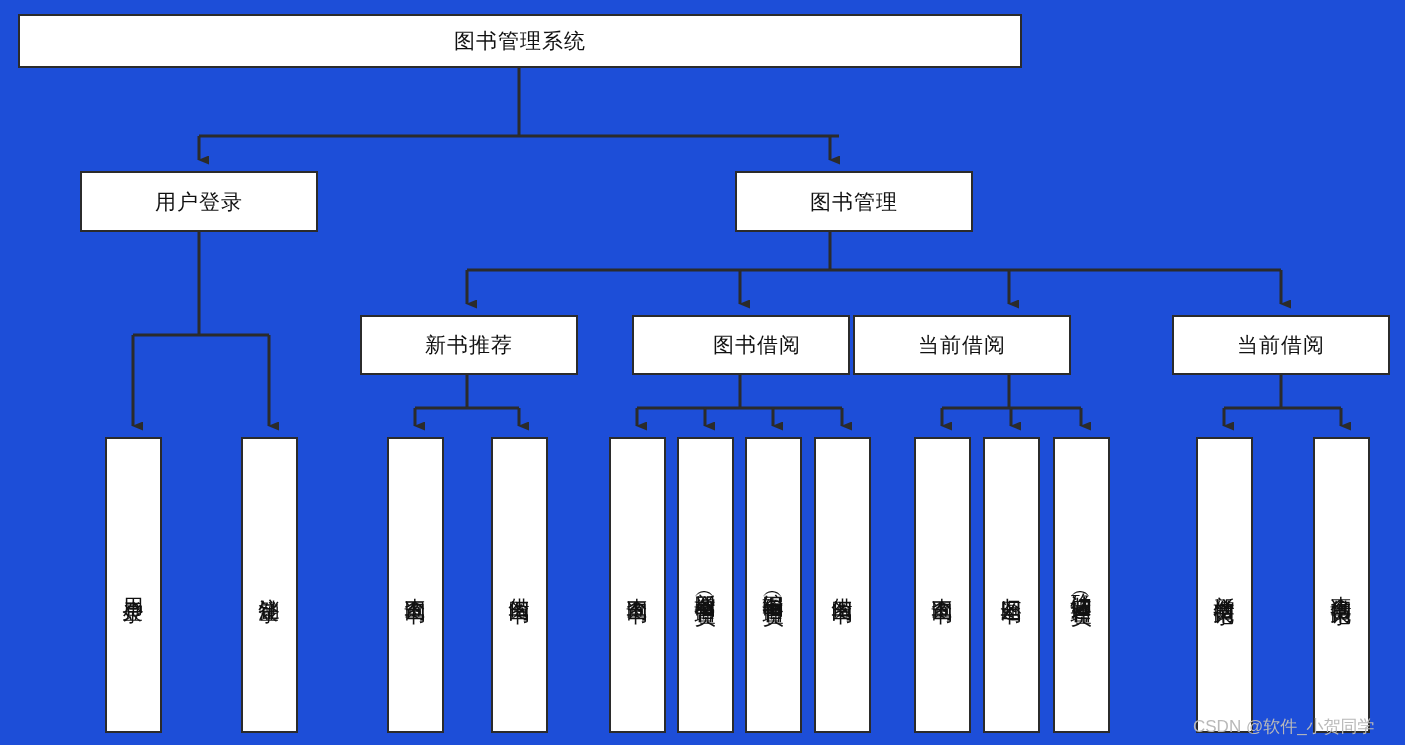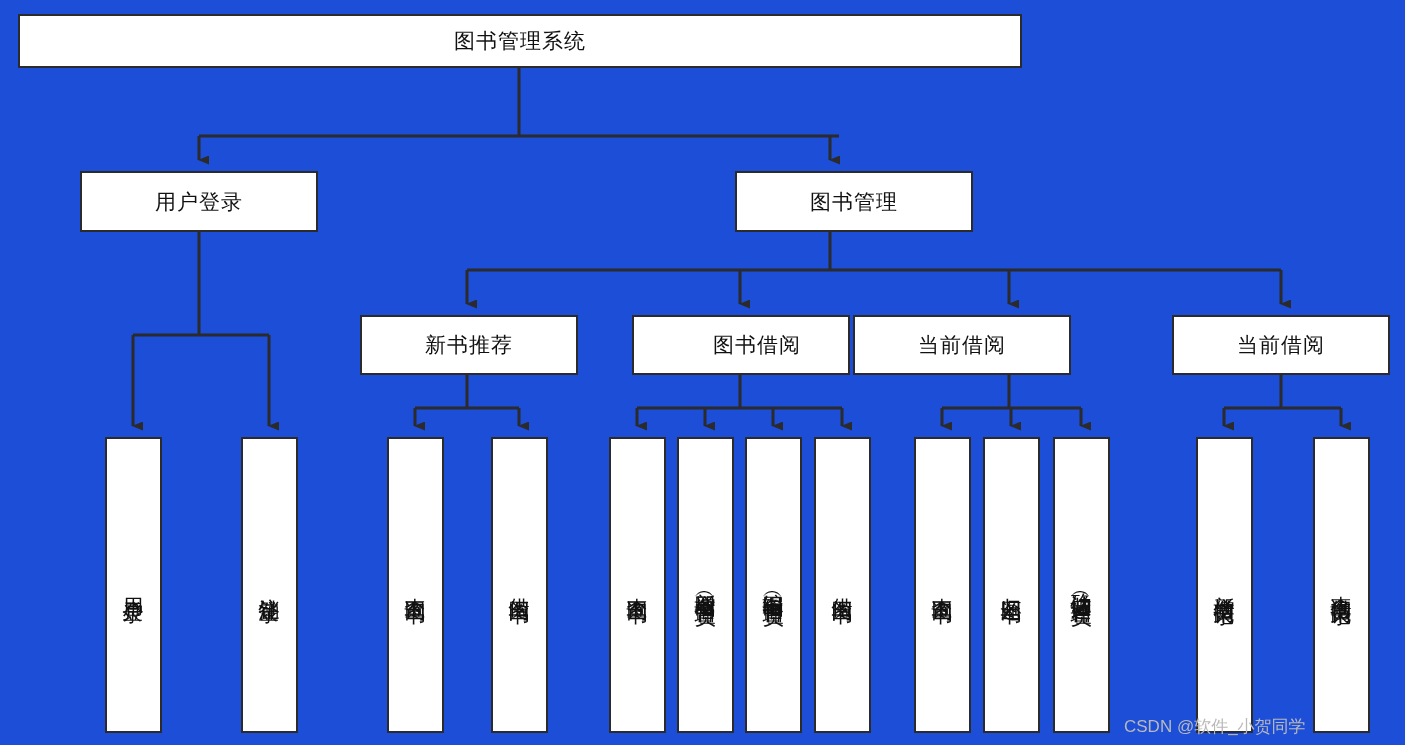--- a/index.html
+++ b/index.html
@@ -181,15 +181,15 @@
     <span class="vtext">确认归还（管理员）</span>
   </div>
 
   <div class="node vert" style="left:1196px; top:437px; width:57px; height:296px;">
     <span class="vtext">新增借阅记录</span>
   </div>
   <div class="node vert" style="left:1313px; top:437px; width:57px; height:296px;">
     <span class="vtext">查询借阅记录</span>
   </div>
 
-  <div class="watermark" style="left:1124px; top:715px;">CSDN @软件_小贺同学</div>
+  <div class="watermark" style="left:1193px; top:715px;">CSDN @软件_小贺同学</div>
 
 </div>
 
 </body></html>

